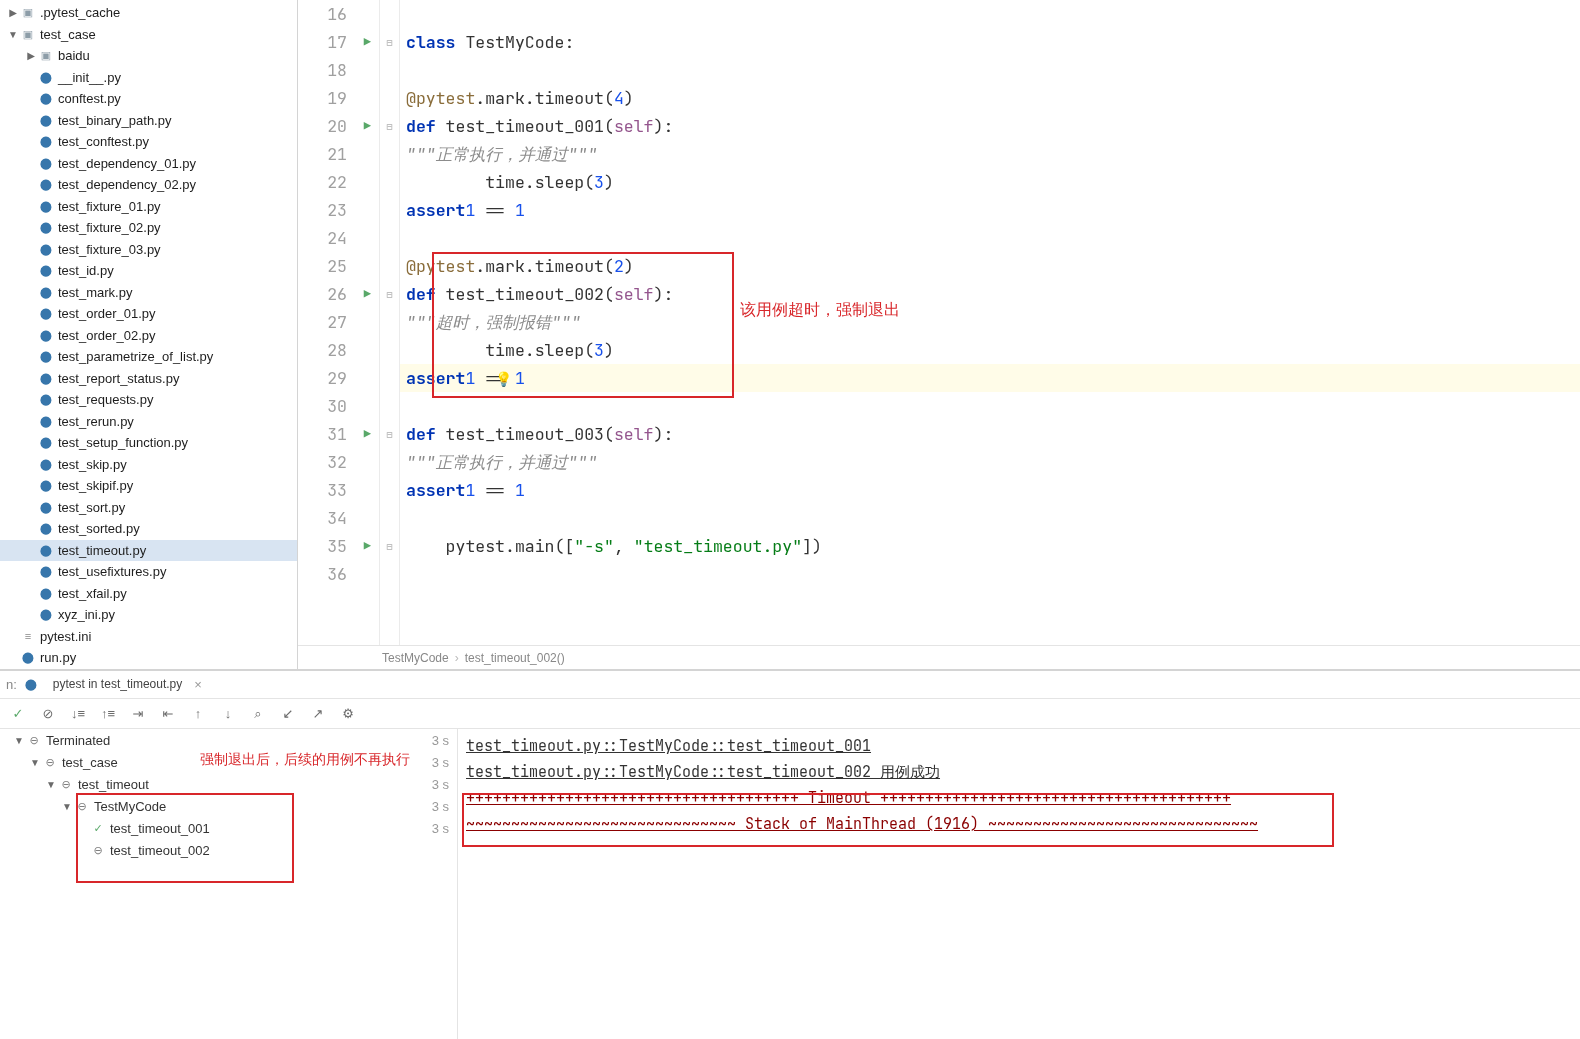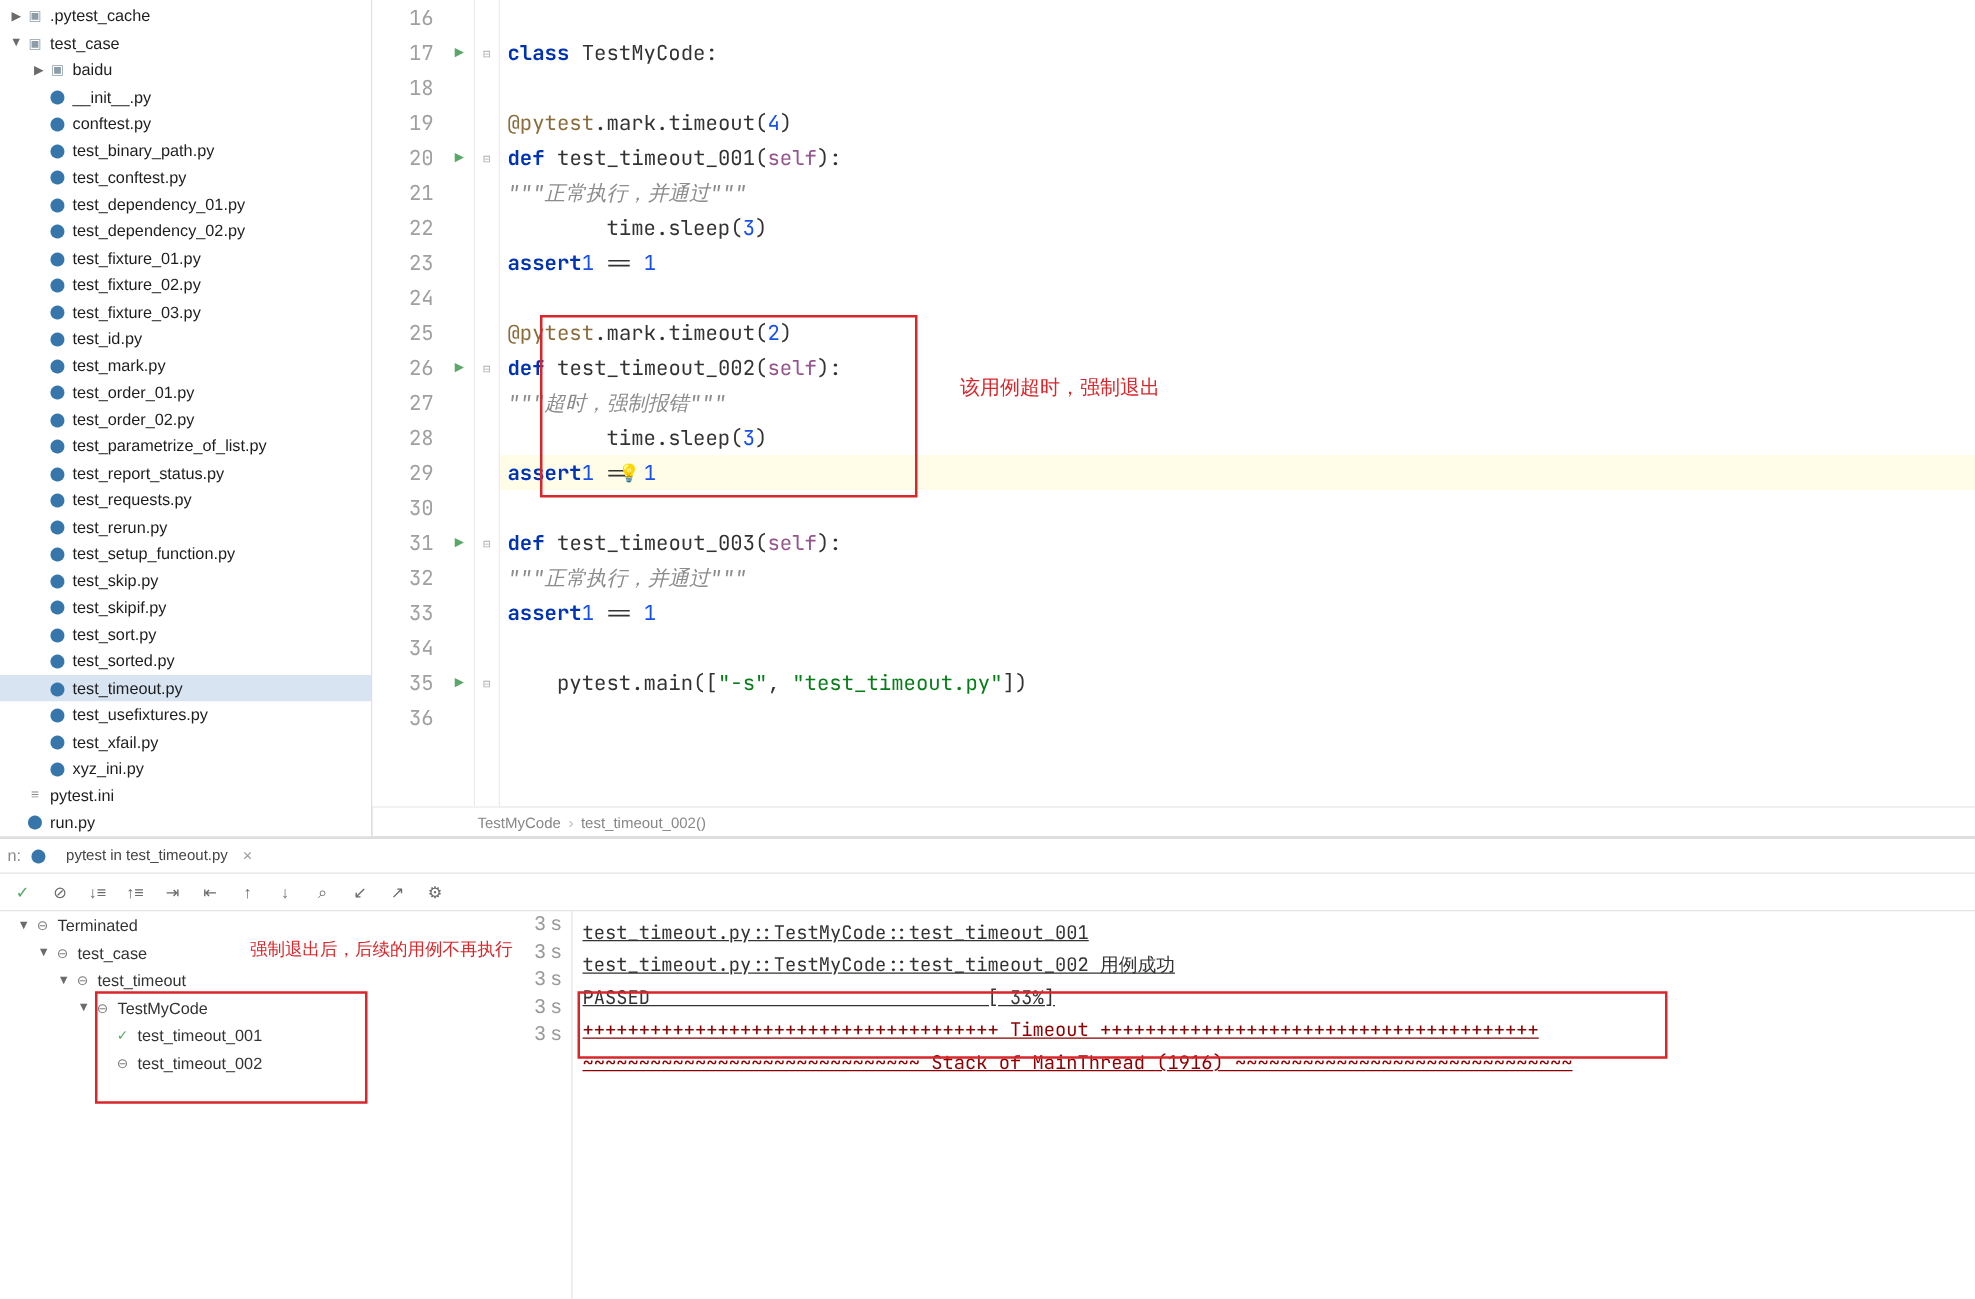--- a/index.html
+++ b/index.html
@@ -50,21 +50,21 @@
 .runtab-label { padding: 0 10px; border-bottom: 2px solid transparent; color: #444; font-size: 12px;}
 .runtab .close { color: #999; margin-left: 2px; cursor: pointer; }
 .toolbar { height: 30px; display: flex; align-items: center; gap: 10px; padding: 0 8px; border-bottom: 1px solid #e4e4e4; color: #6b6b6b; }
 .toolbar .btn { width: 20px; height: 20px; display: inline-flex; align-items: center; justify-content: center; cursor: pointer; }
 .status-line { flex: 1; color: #555; font-size: 12px; margin-left: 12px;}
 .status-line .stop-ic { color: #555; margin-right: 4px;}
 .result-split { flex: 1; display: flex; }
 .result-tree { width: 458px; border-right: 1px solid #e4e4e4; position: relative; }
 .rt-row { display: flex; align-items: center; height: 22px; padding-right: 8px; justify-content: space-between; }
 .rt-left { display: flex; align-items: center; }
-.rt-time { color: #999; font-size: 16px; }
+.rt-time { color: #999; font-size: 13px; }
 .ic-pass { color: #59a869; }
 .ic-term { color: #7f7f7f; }
 .console { flex: 1; font-family: Consolas, "JetBrains Mono", monospace; font-size: 15px; padding: 4px 8px; overflow: hidden; position: relative; }
 .conln { white-space: pre; line-height: 26px; text-decoration: underline; }
 .con-red { color: #8b0000; }
 </style>
 </head>
 <body>
 
 <div class="root">
@@ -250,21 +250,21 @@
             <div class="fline">⊟</div>
             <div class="fline"></div>
             <div class="fline"></div>
             <div class="fline"></div>
             <div class="fline">⊟</div>
             <div class="fline"></div>
           </div>
         <div class="code" id="code">
           <span class="bulb">💡</span>
           <div class="red-box" style="left:32px;top:252px;width:302px;height:146px"></div>
-          <span class="red-anno" style="left:368px;top:300px">该用例超时，强制退出</span>
+          <span class="red-anno" style="left:340px;top:300px">该用例超时，强制退出</span>
         <div class="cling"></div>
             <div class="cling"><span class="kw">class</span> TestMyCode:</div>
             <div class="cling"></div>
             <div class="cling">    <span class="dec">@pytest</span>.mark.timeout(<span class="num">4</span>)</div>
             <div class="cling">    <span class="kw">def</span> test_timeout_001(<span class="parm">self</span>):</div>
             <div class="cling">        <span class="doc">"""正常执行，并通过"""</span></div>
             <div class="cling">        time.sleep(<span class="num">3</span>)</div>
             <div class="cling">        <span class="kw">assert</span> <span class="num">1</span> == <span class="num">1</span></div>
             <div class="cling"></div>
             <div class="cling">    <span class="dec">@pytest</span>.mark.timeout(<span class="num">2</span>)</div>
@@ -358,21 +358,20 @@
               <span>test_timeout_002</span>
             </span>
             <span class="rt-time"></span>
           </div>
           <span class="red-anno" style="left:200px;top:22px;font-size:14px">强制退出后，后续的用例不再执行</span>
         <div class="red-box" style="left:76px;top:64px;width:218px;height:90px"></div>
       </div>
       <div class="console" id="console">
         <div class="conln ">test_timeout.py::TestMyCode::test_timeout_001</div>
           <div class="conln ">test_timeout.py::TestMyCode::test_timeout_002 用例成功</div>
-          <div class="conln ">PASSED                              [ 33%]</div>
           <div class="conln con-red">+++++++++++++++++++++++++++++++++++++ Timeout +++++++++++++++++++++++++++++++++++++++</div>
           <div class="conln "></div>
           <div class="conln con-red">~~~~~~~~~~~~~~~~~~~~~~~~~~~~~~ Stack of MainThread (1916) ~~~~~~~~~~~~~~~~~~~~~~~~~~~~~~</div>
           <div class="red-box" style="left:4px;top:64px;width:872px;height:54px"></div>
       </div>
     </div>
   </div>
 </div>
 
 </body></html>

